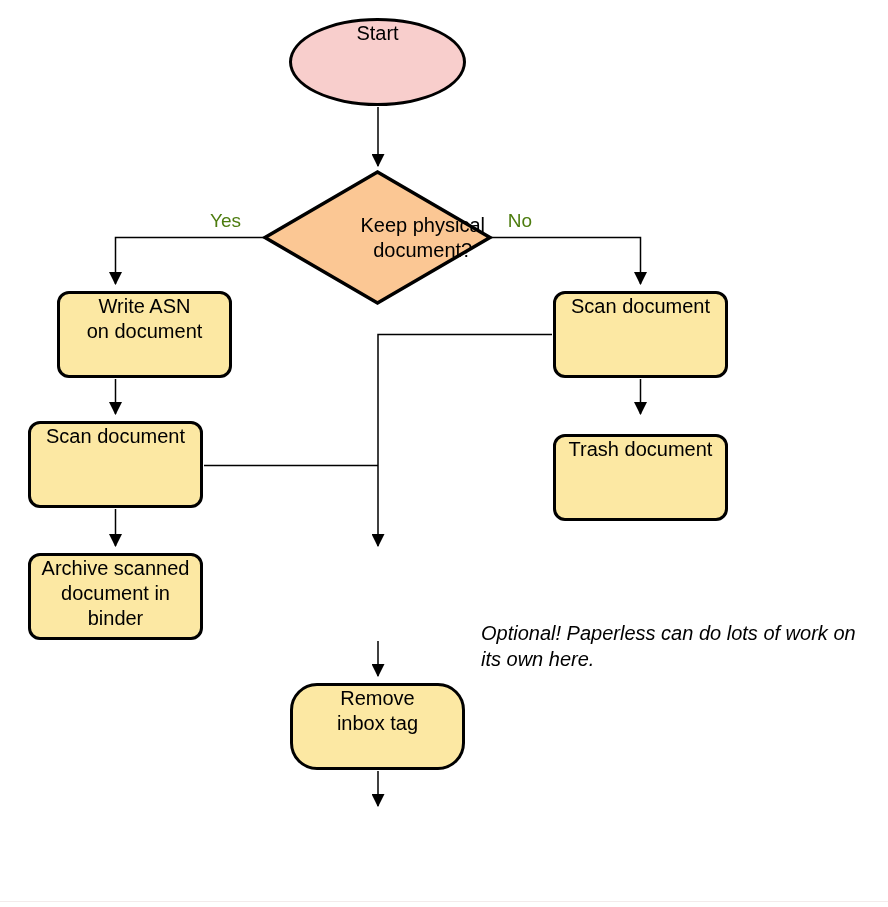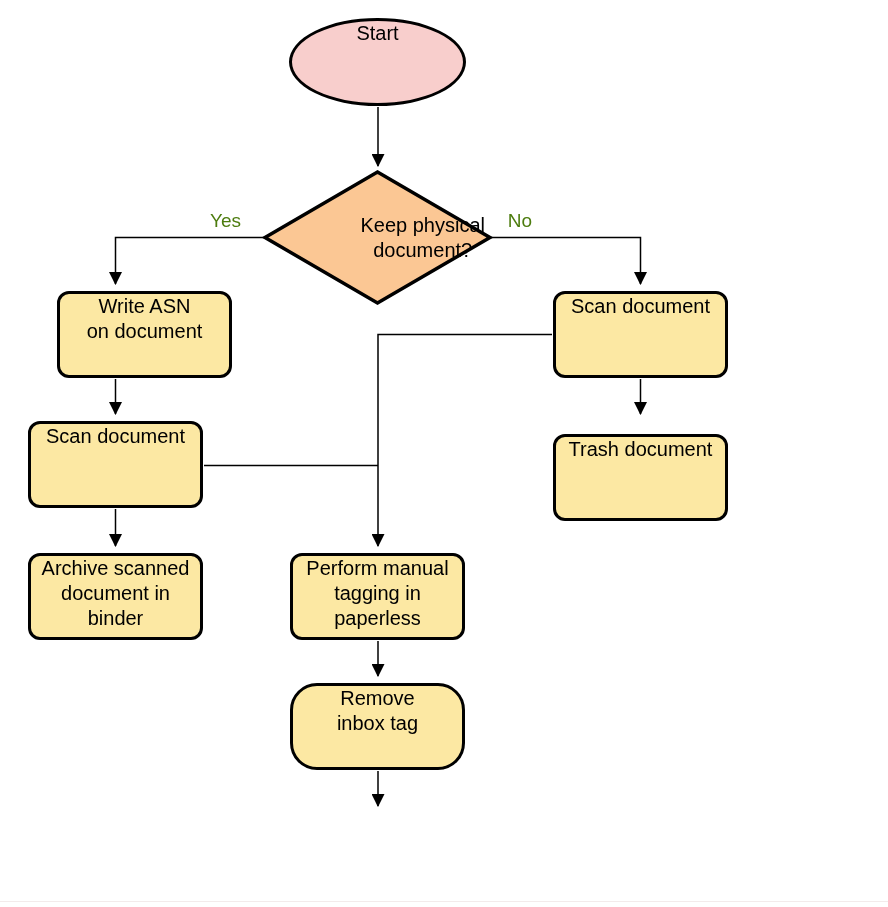--- a/index.html
+++ b/index.html
@@ -138,26 +138,25 @@
   <div class="node process" style="left:553px; top:422px;margin-top:12px;">
     <span>Trash document</span>
   </div>
 
   <div class="node process" style="left:28px; top:553px;">
     <span>Archive scanned
 document in
 binder</span>
   </div>
 
-  <div class="node process" style="left:290px; top:553px;">
-    <span>Perform manual
-tagging in
-paperless</span>
+
+  <div class="annotation">
+    <span>Optional! Paperless can do lots of work on
+its own here.</span>
   </div>
-
 
   <div class="node process" style="left:290px; top:683px;border-radius:27px;">
     <span>Remove
 inbox tag</span>
   </div>
 
 
   <div class="bottom-divider"></div>
 
 </div>

